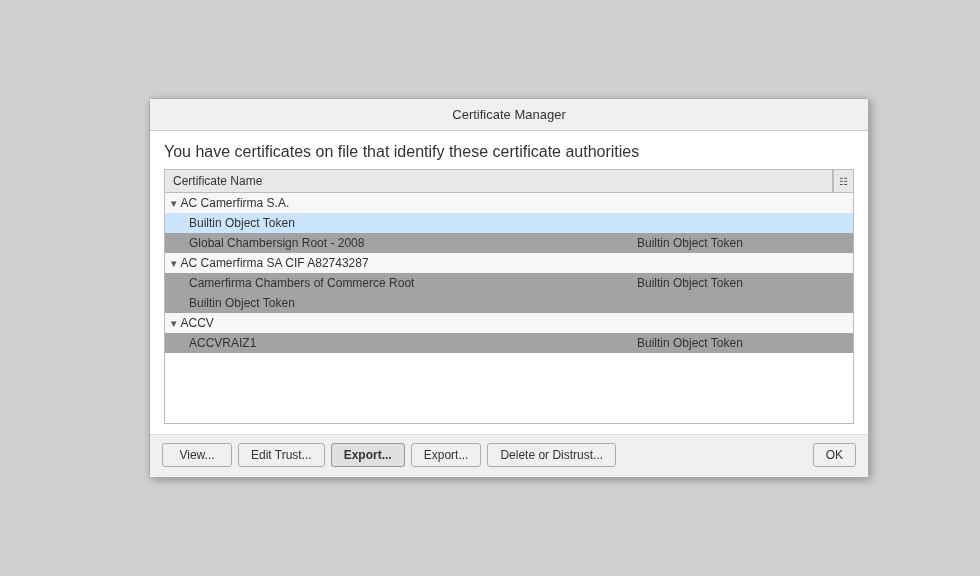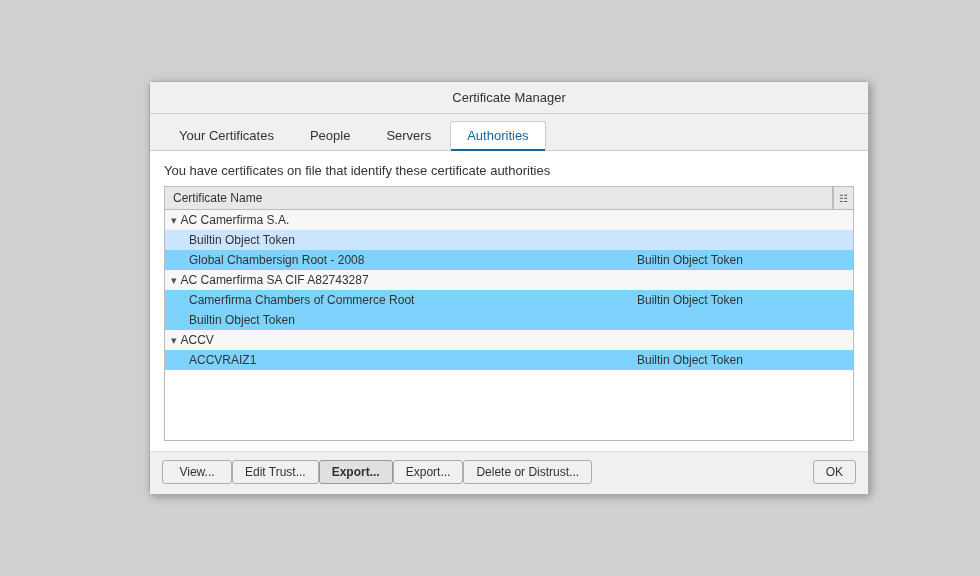--- a/index.html
+++ b/index.html
@@ -74,21 +74,21 @@
       background: #1a6496;
     }
 
     .content-area {
       background: #fff;
       padding: 12px 14px 10px 14px;
       flex: 1;
     }
 
     .description {
-      font-size: 13px;
+      font-size: 16px;
       color: #333;
       margin-bottom: 8px;
     }
 
     .cert-table-wrapper {
       border: 1px solid #bbb;
       overflow: hidden;
       position: relative;
     }
 
@@ -156,42 +156,42 @@
       margin-right: 4px;
       font-size: 11px;
       color: #555;
     }
 
     .cert-row {
       display: flex;
       padding: 3px 6px 3px 24px;
       font-size: 12px;
       color: #333;
-      background: #7dd3fc;
+      background: #a3a3a3;
       cursor: default;
     }
 
     .cert-row.selected {
       background: #cce5ff;
     }
 
     .cert-row .cert-name-cell {
       flex: 1;
       padding-right: 8px;
     }
 
     .cert-row .cert-device-cell {
       width: 210px;
     }
 
     .buttons-area {
       display: flex;
       padding: 8px 12px 10px 12px;
       background: #f0f0f0;
-      gap: 0;
+      gap: 6px;
       border-top: 1px solid #ddd;
       align-items: center;
     }
 
     .btn {
       padding: 4px 12px;
       font-size: 12px;
       background: #f0f0f0;
       border: 1px solid #adadad;
       border-radius: 3px;
@@ -215,34 +215,20 @@
   </style>
 </head>
 <body>
 
 <div class="dialog">
 
   <div class="dialog-title-bar">
     <span>Certificate Manager</span>
   </div>
 
-  <div class="tabs-container">
-    <div class="tab">
-      <span>Your Certificates</span>
-    </div>
-    <div class="tab">
-      <span>People</span>
-    </div>
-    <div class="tab">
-      <span>Servers</span>
-    </div>
-    <div class="tab active">
-      <span>Authorities</span>
-    </div>
-  </div>
 
   <div class="content-area">
     <div class="description">You have certificates on file that identify these certificate authorities</div>
 
     <div class="cert-table-wrapper">
       <div class="cert-table-header">
         <div class="col-cert-name">Certificate Name</div>
         <div class="col-icon">☷</div>
       </div>
 

